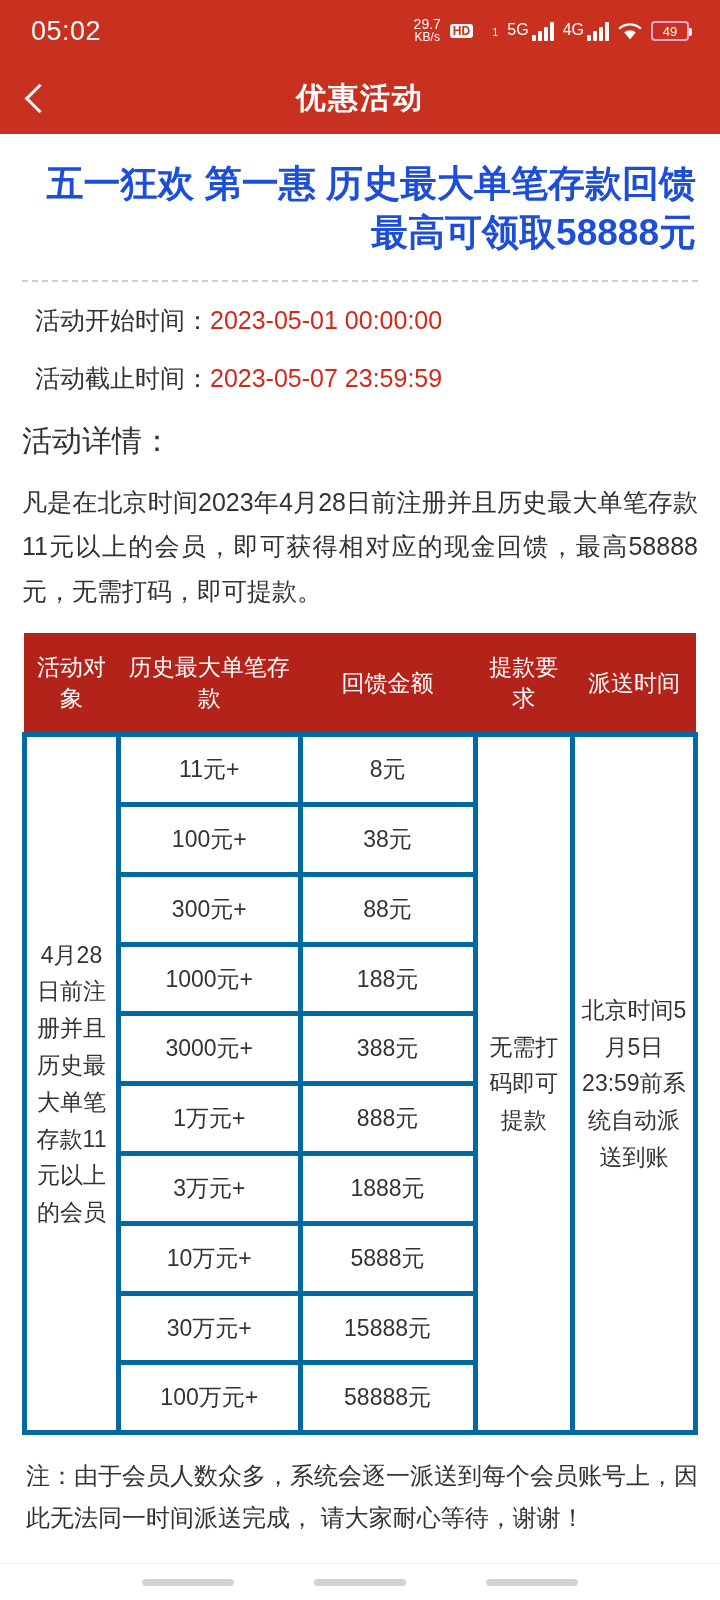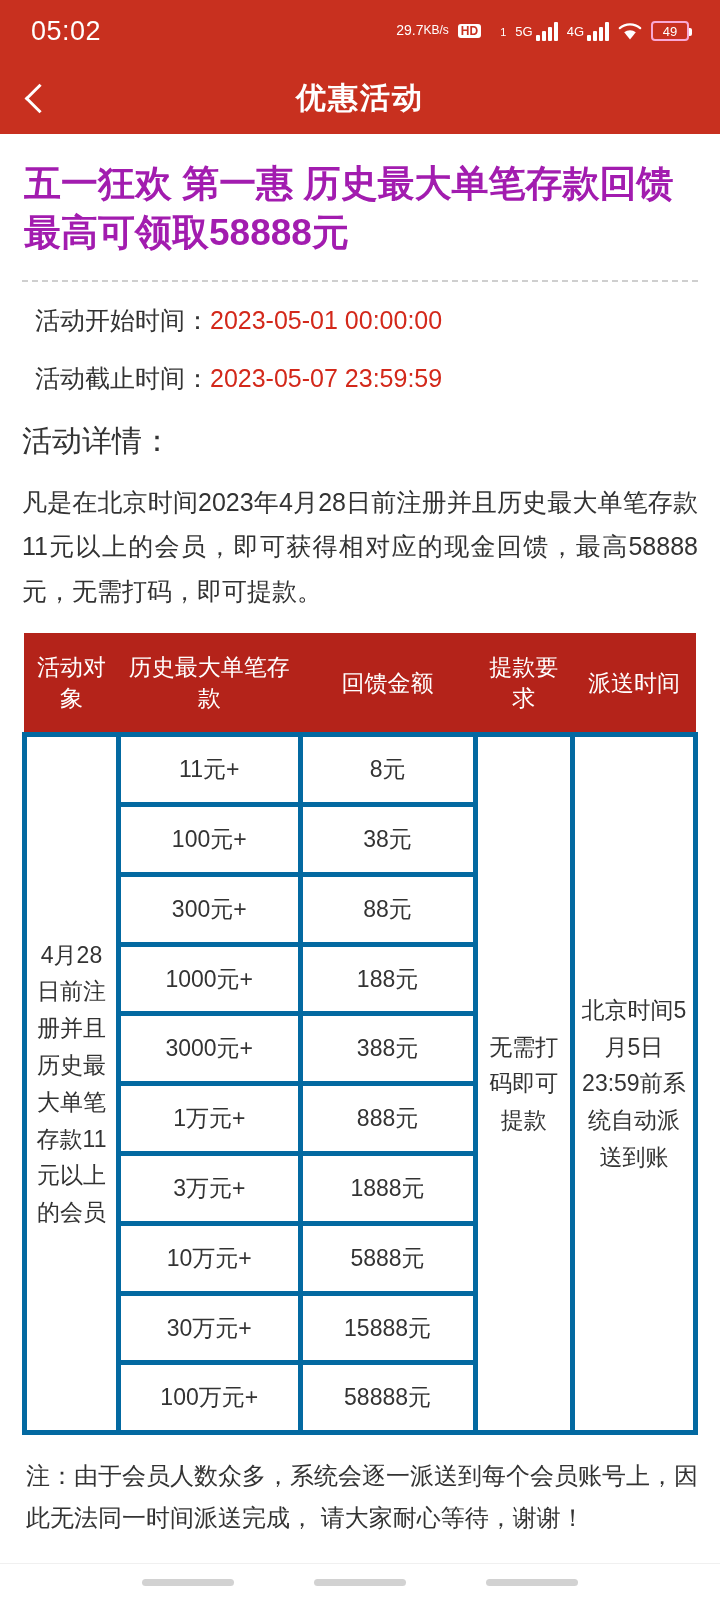--- a/index.html
+++ b/index.html
@@ -31,21 +31,21 @@
     font-size: 27px;
     letter-spacing: 0.5px;
   }
   .status-right {
     display: flex;
     align-items: center;
     gap: 9px;
   }
   .net-speed {
     display: flex;
-    flex-direction: row;
+    flex-direction: column;
     align-items: center;
     line-height: 1.02;
     font-size: 13px;
     transform: translateY(-1px);
   }
   .net-speed .v { font-size: 14px; }
   .net-speed .u { font-size: 12px; }
   .hd-badge {
     display: flex;
     align-items: flex-end;
@@ -60,21 +60,21 @@
     border-radius: 3px;
     padding: 1px 3px;
     line-height: 1.05;
   }
   .hd-sub { font-size: 11px; }
   .sig-group {
     display: flex;
     align-items: flex-end;
     gap: 3px;
   }
-  .sig-label { font-size: 13px; transform: translateY(-2px); }
+  .sig-label { font-size: 16px; transform: translateY(-2px); }
   .bars {
     display: flex;
     align-items: flex-end;
     gap: 2px;
     height: 20px;
   }
   .bars i {
     display: block;
     width: 4px;
     background: #ffffff;
@@ -146,22 +146,22 @@
   }
 
   
   .content {
     padding: 0 22px;
     box-sizing: border-box;
   }
   .promo-title {
     font-size: 37px;
     font-weight: bold;
-    color: #a21caf;
-    text-align: left;
+    color: #1d4ed8;
+    text-align: right;
     line-height: 1.32;
     padding: 26px 2px 22px 2px;
     letter-spacing: 0px;
   }
   .divider {
     border-top: 2px dashed #cfcfcf;
     margin: 0 0 22px 0;
   }
   .info-line {
     font-size: 25px;

